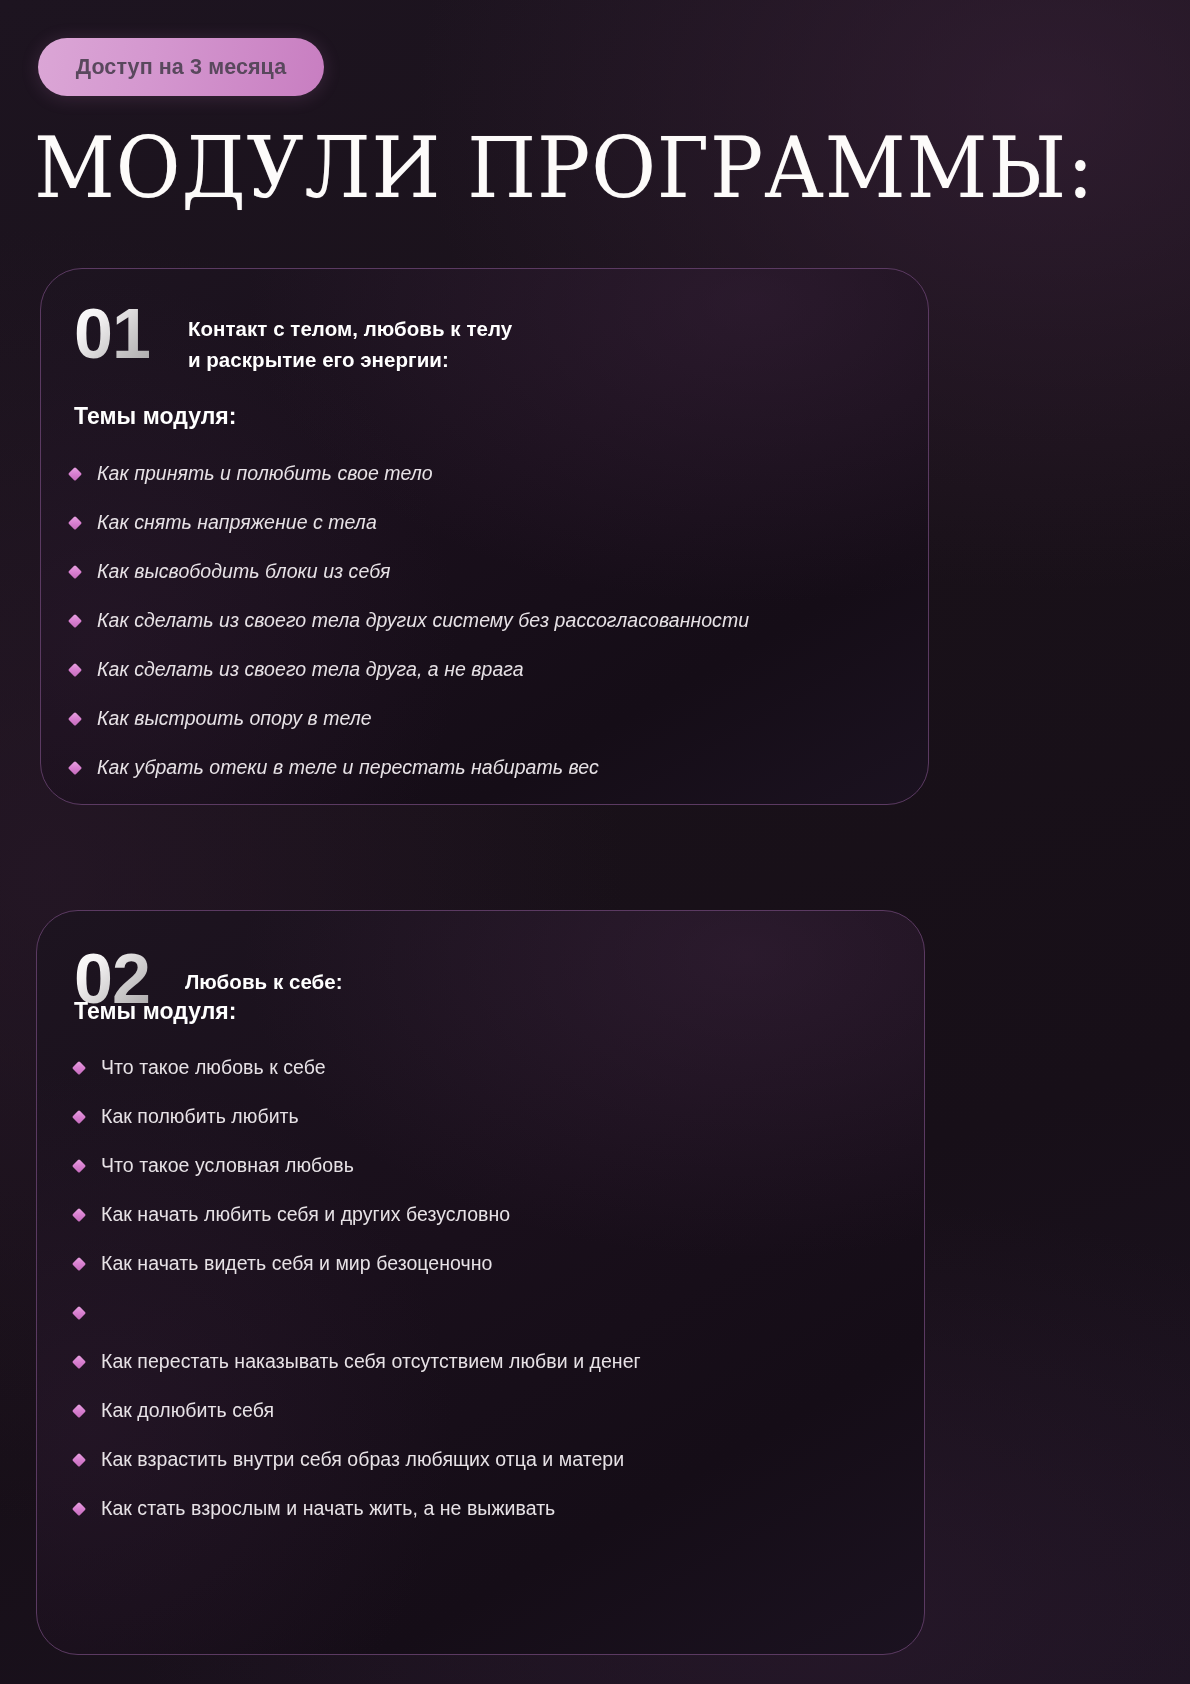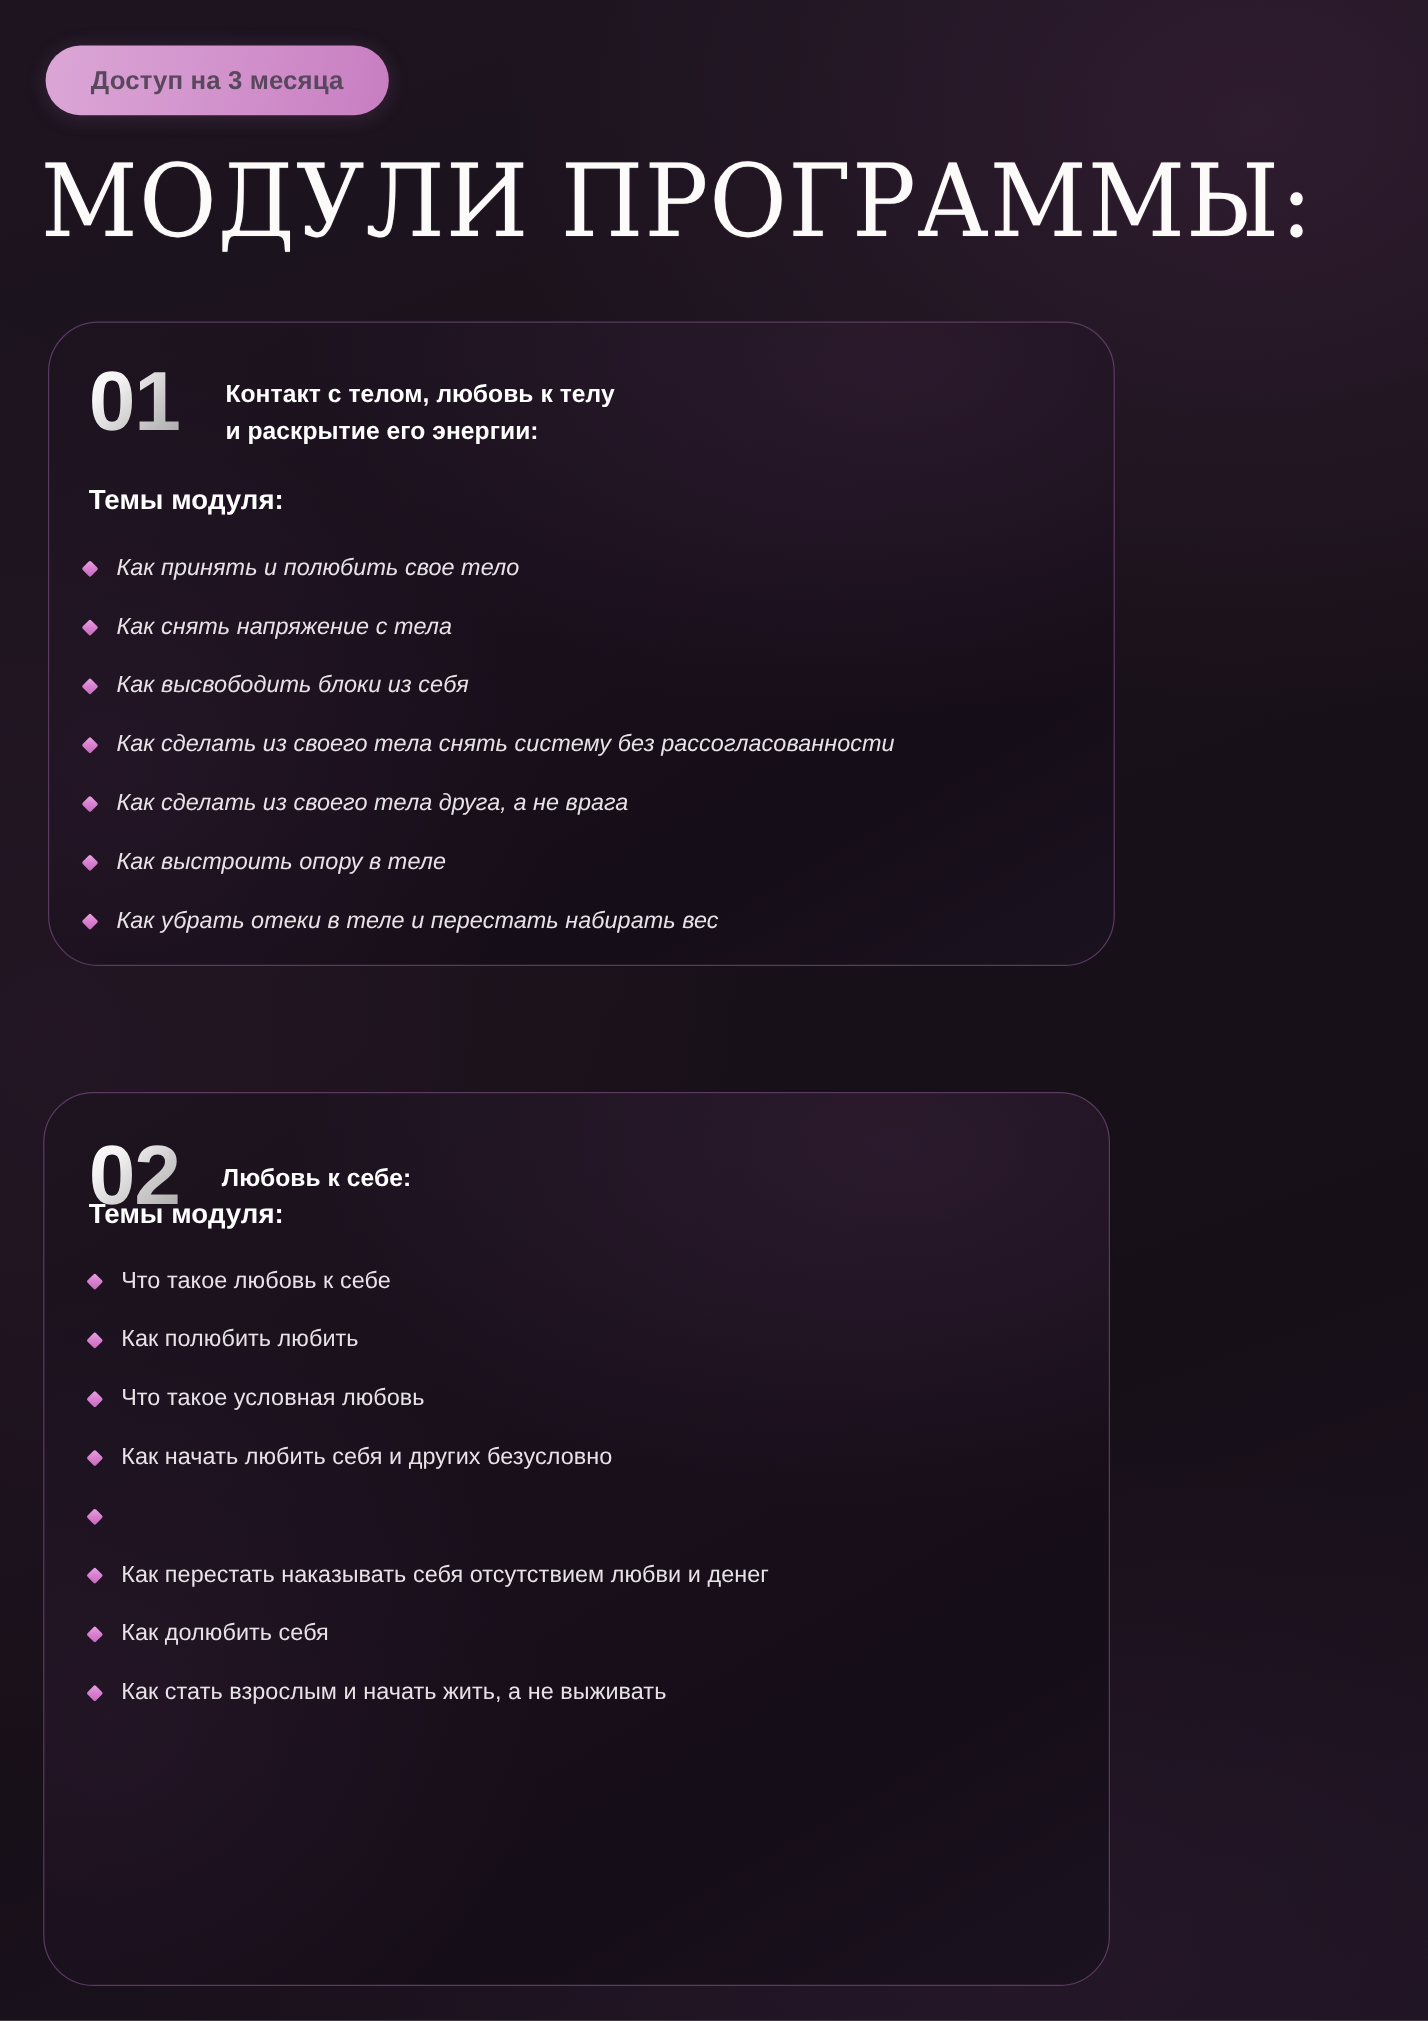--- a/index.html
+++ b/index.html
@@ -197,21 +197,21 @@
       <li class="topic-item">
         <span class="diamond-icon"></span>
         <span>Как снять напряжение с тела</span>
       </li>
       <li class="topic-item">
         <span class="diamond-icon"></span>
         <span>Как высвободить блоки из себя</span>
       </li>
       <li class="topic-item">
         <span class="diamond-icon"></span>
-        <span>Как сделать из своего тела снять систему без рассогласованности</span>
+        <span>Как сделать из своего тела других систему без рассогласованности</span>
       </li>
       <li class="topic-item">
         <span class="diamond-icon"></span>
         <span>Как сделать из своего тела друга, а не врага</span>
       </li>
       <li class="topic-item">
         <span class="diamond-icon"></span>
         <span>Как выстроить опору в теле</span>
       </li>
       <li class="topic-item">
@@ -243,28 +243,36 @@
       <li class="topic-item">
         <span class="diamond-icon"></span>
         <span>Что такое условная любовь</span>
       </li>
       <li class="topic-item">
         <span class="diamond-icon"></span>
         <span>Как начать любить себя и других безусловно</span>
       </li>
       <li class="topic-item">
         <span class="diamond-icon"></span>
+        <span>Как начать видеть себя и мир безоценочно</span>
+      </li>
+      <li class="topic-item">
+        <span class="diamond-icon"></span>
       </li>
       <li class="topic-item">
         <span class="diamond-icon"></span>
         <span>Как перестать наказывать себя отсутствием любви и денег</span>
       </li>
       <li class="topic-item">
         <span class="diamond-icon"></span>
         <span>Как долюбить себя</span>
+      </li>
+      <li class="topic-item">
+        <span class="diamond-icon"></span>
+        <span>Как взрастить внутри себя образ любящих отца и матери</span>
       </li>
       <li class="topic-item">
         <span class="diamond-icon"></span>
         <span>Как стать взрослым и начать жить, а не выживать</span>
       </li>
     </ul>
   </section>
 
 </div>
 

